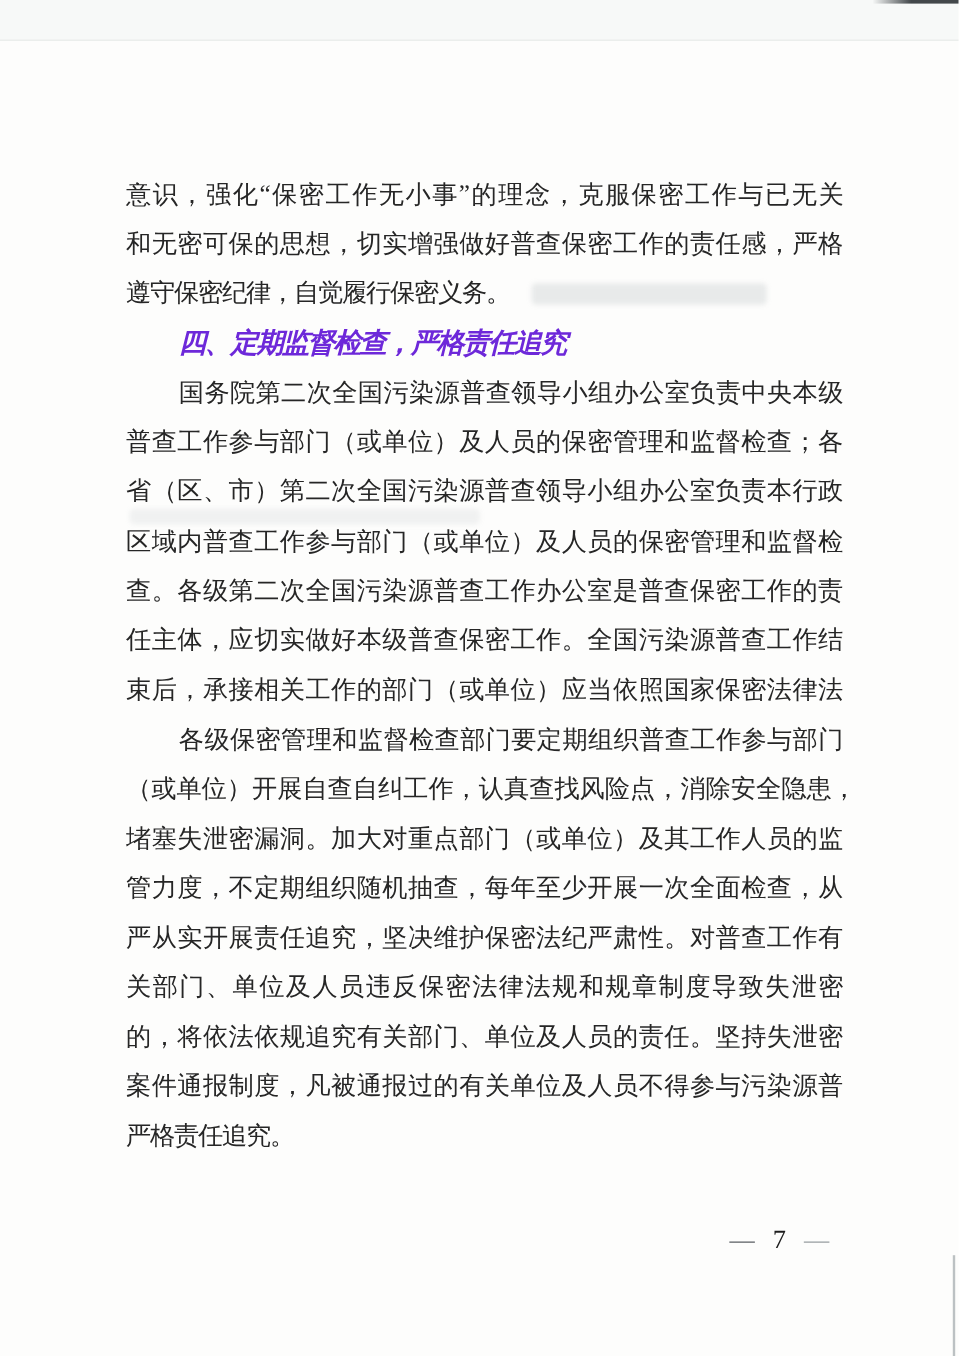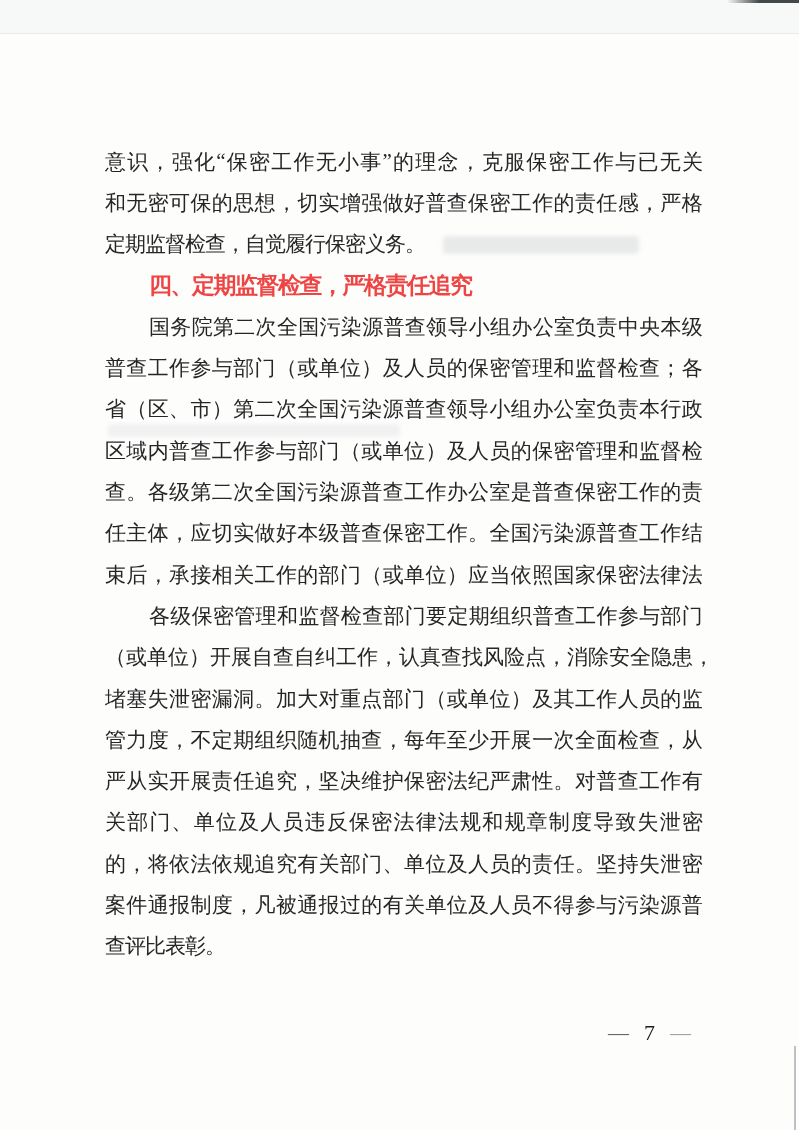--- a/index.html
+++ b/index.html
@@ -26,21 +26,21 @@
   }
   .line{
     height:41.3px;display:flex;align-items:center;white-space:pre;
     letter-spacing:-1px;
   }
   .line.just{justify-content:space-between;letter-spacing:0;}
   .line.indent{padding-left:44px;}
   .heading{
     height:41.3px;display:flex;align-items:center;padding-left:44px;
     font-family:"Liberation Sans","DejaVu Sans",sans-serif;
-    font-weight:700;font-size:23px;letter-spacing:-1.5px;color:#ef4444;
+    font-weight:700;font-size:23px;letter-spacing:-1.5px;color:#6d28d9;font-style:italic;
   }
   .ghost{position:absolute;filter:blur(2px);border-radius:4px;}
   .ghost-1{left:443px;top:236px;width:196px;height:18px;background:rgba(125,135,140,0.16);}
   .ghost-2{left:108px;top:424px;width:292px;height:13px;background:rgba(130,140,145,0.10);}
   .page-number{
     position:absolute;top:1020px;left:608px;height:26px;
     display:flex;align-items:center;gap:15px;
     font-size:21px;color:#222;
   }
   .page-number .dash-l{color:#5a5f62;}
@@ -52,21 +52,21 @@
 
 <div class="page">
 
   <div class="scan-top-strip"></div>
   <div class="scan-corner"></div>
 
   <div class="doc-body">
     <div class="para">
         <div class="line just"><span>意</span><span>识</span><span>，</span><span>强</span><span>化</span><span>“</span><span>保</span><span>密</span><span>工</span><span>作</span><span>无</span><span>小</span><span>事</span><span>”</span><span>的</span><span>理</span><span>念</span><span>，</span><span>克</span><span>服</span><span>保</span><span>密</span><span>工</span><span>作</span><span>与</span><span>已</span><span>无</span><span>关</span></div>
         <div class="line just"><span>和</span><span>无</span><span>密</span><span>可</span><span>保</span><span>的</span><span>思</span><span>想</span><span>，</span><span>切</span><span>实</span><span>增</span><span>强</span><span>做</span><span>好</span><span>普</span><span>查</span><span>保</span><span>密</span><span>工</span><span>作</span><span>的</span><span>责</span><span>任</span><span>感</span><span>，</span><span>严</span><span>格</span></div>
-        <div class="line">定期监督检查，自觉履行保密义务。</div>
+        <div class="line">遵守保密纪律，自觉履行保密义务。</div>
       </div>
 
     <div class="heading">四、定期监督检查，严格责任追究</div>
 
     <div class="para">
         <div class="line just indent"><span>国</span><span>务</span><span>院</span><span>第</span><span>二</span><span>次</span><span>全</span><span>国</span><span>污</span><span>染</span><span>源</span><span>普</span><span>查</span><span>领</span><span>导</span><span>小</span><span>组</span><span>办</span><span>公</span><span>室</span><span>负</span><span>责</span><span>中</span><span>央</span><span>本</span><span>级</span></div>
         <div class="line just"><span>普</span><span>查</span><span>工</span><span>作</span><span>参</span><span>与</span><span>部</span><span>门</span><span>（</span><span>或</span><span>单</span><span>位</span><span>）</span><span>及</span><span>人</span><span>员</span><span>的</span><span>保</span><span>密</span><span>管</span><span>理</span><span>和</span><span>监</span><span>督</span><span>检</span><span>查</span><span>；</span><span>各</span></div>
         <div class="line just"><span>省</span><span>（</span><span>区</span><span>、</span><span>市</span><span>）</span><span>第</span><span>二</span><span>次</span><span>全</span><span>国</span><span>污</span><span>染</span><span>源</span><span>普</span><span>查</span><span>领</span><span>导</span><span>小</span><span>组</span><span>办</span><span>公</span><span>室</span><span>负</span><span>责</span><span>本</span><span>行</span><span>政</span></div>
         <div class="line just"><span>区</span><span>域</span><span>内</span><span>普</span><span>查</span><span>工</span><span>作</span><span>参</span><span>与</span><span>部</span><span>门</span><span>（</span><span>或</span><span>单</span><span>位</span><span>）</span><span>及</span><span>人</span><span>员</span><span>的</span><span>保</span><span>密</span><span>管</span><span>理</span><span>和</span><span>监</span><span>督</span><span>检</span></div>
         <div class="line just"><span>查</span><span>。</span><span>各</span><span>级</span><span>第</span><span>二</span><span>次</span><span>全</span><span>国</span><span>污</span><span>染</span><span>源</span><span>普</span><span>查</span><span>工</span><span>作</span><span>办</span><span>公</span><span>室</span><span>是</span><span>普</span><span>查</span><span>保</span><span>密</span><span>工</span><span>作</span><span>的</span><span>责</span></div>
@@ -76,21 +76,21 @@
 
     <div class="para">
         <div class="line just indent"><span>各</span><span>级</span><span>保</span><span>密</span><span>管</span><span>理</span><span>和</span><span>监</span><span>督</span><span>检</span><span>查</span><span>部</span><span>门</span><span>要</span><span>定</span><span>期</span><span>组</span><span>织</span><span>普</span><span>查</span><span>工</span><span>作</span><span>参</span><span>与</span><span>部</span><span>门</span></div>
         <div class="line just"><span>（</span><span>或</span><span>单</span><span>位</span><span>）</span><span>开</span><span>展</span><span>自</span><span>查</span><span>自</span><span>纠</span><span>工</span><span>作</span><span>，</span><span>认</span><span>真</span><span>查</span><span>找</span><span>风</span><span>险</span><span>点</span><span>，</span><span>消</span><span>除</span><span>安</span><span>全</span><span>隐</span><span>患</span><span>，</span></div>
         <div class="line just"><span>堵</span><span>塞</span><span>失</span><span>泄</span><span>密</span><span>漏</span><span>洞</span><span>。</span><span>加</span><span>大</span><span>对</span><span>重</span><span>点</span><span>部</span><span>门</span><span>（</span><span>或</span><span>单</span><span>位</span><span>）</span><span>及</span><span>其</span><span>工</span><span>作</span><span>人</span><span>员</span><span>的</span><span>监</span></div>
         <div class="line just"><span>管</span><span>力</span><span>度</span><span>，</span><span>不</span><span>定</span><span>期</span><span>组</span><span>织</span><span>随</span><span>机</span><span>抽</span><span>查</span><span>，</span><span>每</span><span>年</span><span>至</span><span>少</span><span>开</span><span>展</span><span>一</span><span>次</span><span>全</span><span>面</span><span>检</span><span>查</span><span>，</span><span>从</span></div>
         <div class="line just"><span>严</span><span>从</span><span>实</span><span>开</span><span>展</span><span>责</span><span>任</span><span>追</span><span>究</span><span>，</span><span>坚</span><span>决</span><span>维</span><span>护</span><span>保</span><span>密</span><span>法</span><span>纪</span><span>严</span><span>肃</span><span>性</span><span>。</span><span>对</span><span>普</span><span>查</span><span>工</span><span>作</span><span>有</span></div>
         <div class="line just"><span>关</span><span>部</span><span>门</span><span>、</span><span>单</span><span>位</span><span>及</span><span>人</span><span>员</span><span>违</span><span>反</span><span>保</span><span>密</span><span>法</span><span>律</span><span>法</span><span>规</span><span>和</span><span>规</span><span>章</span><span>制</span><span>度</span><span>导</span><span>致</span><span>失</span><span>泄</span><span>密</span></div>
         <div class="line just"><span>的</span><span>，</span><span>将</span><span>依</span><span>法</span><span>依</span><span>规</span><span>追</span><span>究</span><span>有</span><span>关</span><span>部</span><span>门</span><span>、</span><span>单</span><span>位</span><span>及</span><span>人</span><span>员</span><span>的</span><span>责</span><span>任</span><span>。</span><span>坚</span><span>持</span><span>失</span><span>泄</span><span>密</span></div>
         <div class="line just"><span>案</span><span>件</span><span>通</span><span>报</span><span>制</span><span>度</span><span>，</span><span>凡</span><span>被</span><span>通</span><span>报</span><span>过</span><span>的</span><span>有</span><span>关</span><span>单</span><span>位</span><span>及</span><span>人</span><span>员</span><span>不</span><span>得</span><span>参</span><span>与</span><span>污</span><span>染</span><span>源</span><span>普</span></div>
-        <div class="line">查评比表彰。</div>
+        <div class="line">严格责任追究。</div>
       </div>
   </div>
 
   <div class="ghost ghost-1"></div>
   <div class="ghost ghost-2"></div>
 
   <div class="page-number">
     <span class="dash-l">—</span>
     <span class="num">7</span>
     <span class="dash-r">—</span>

